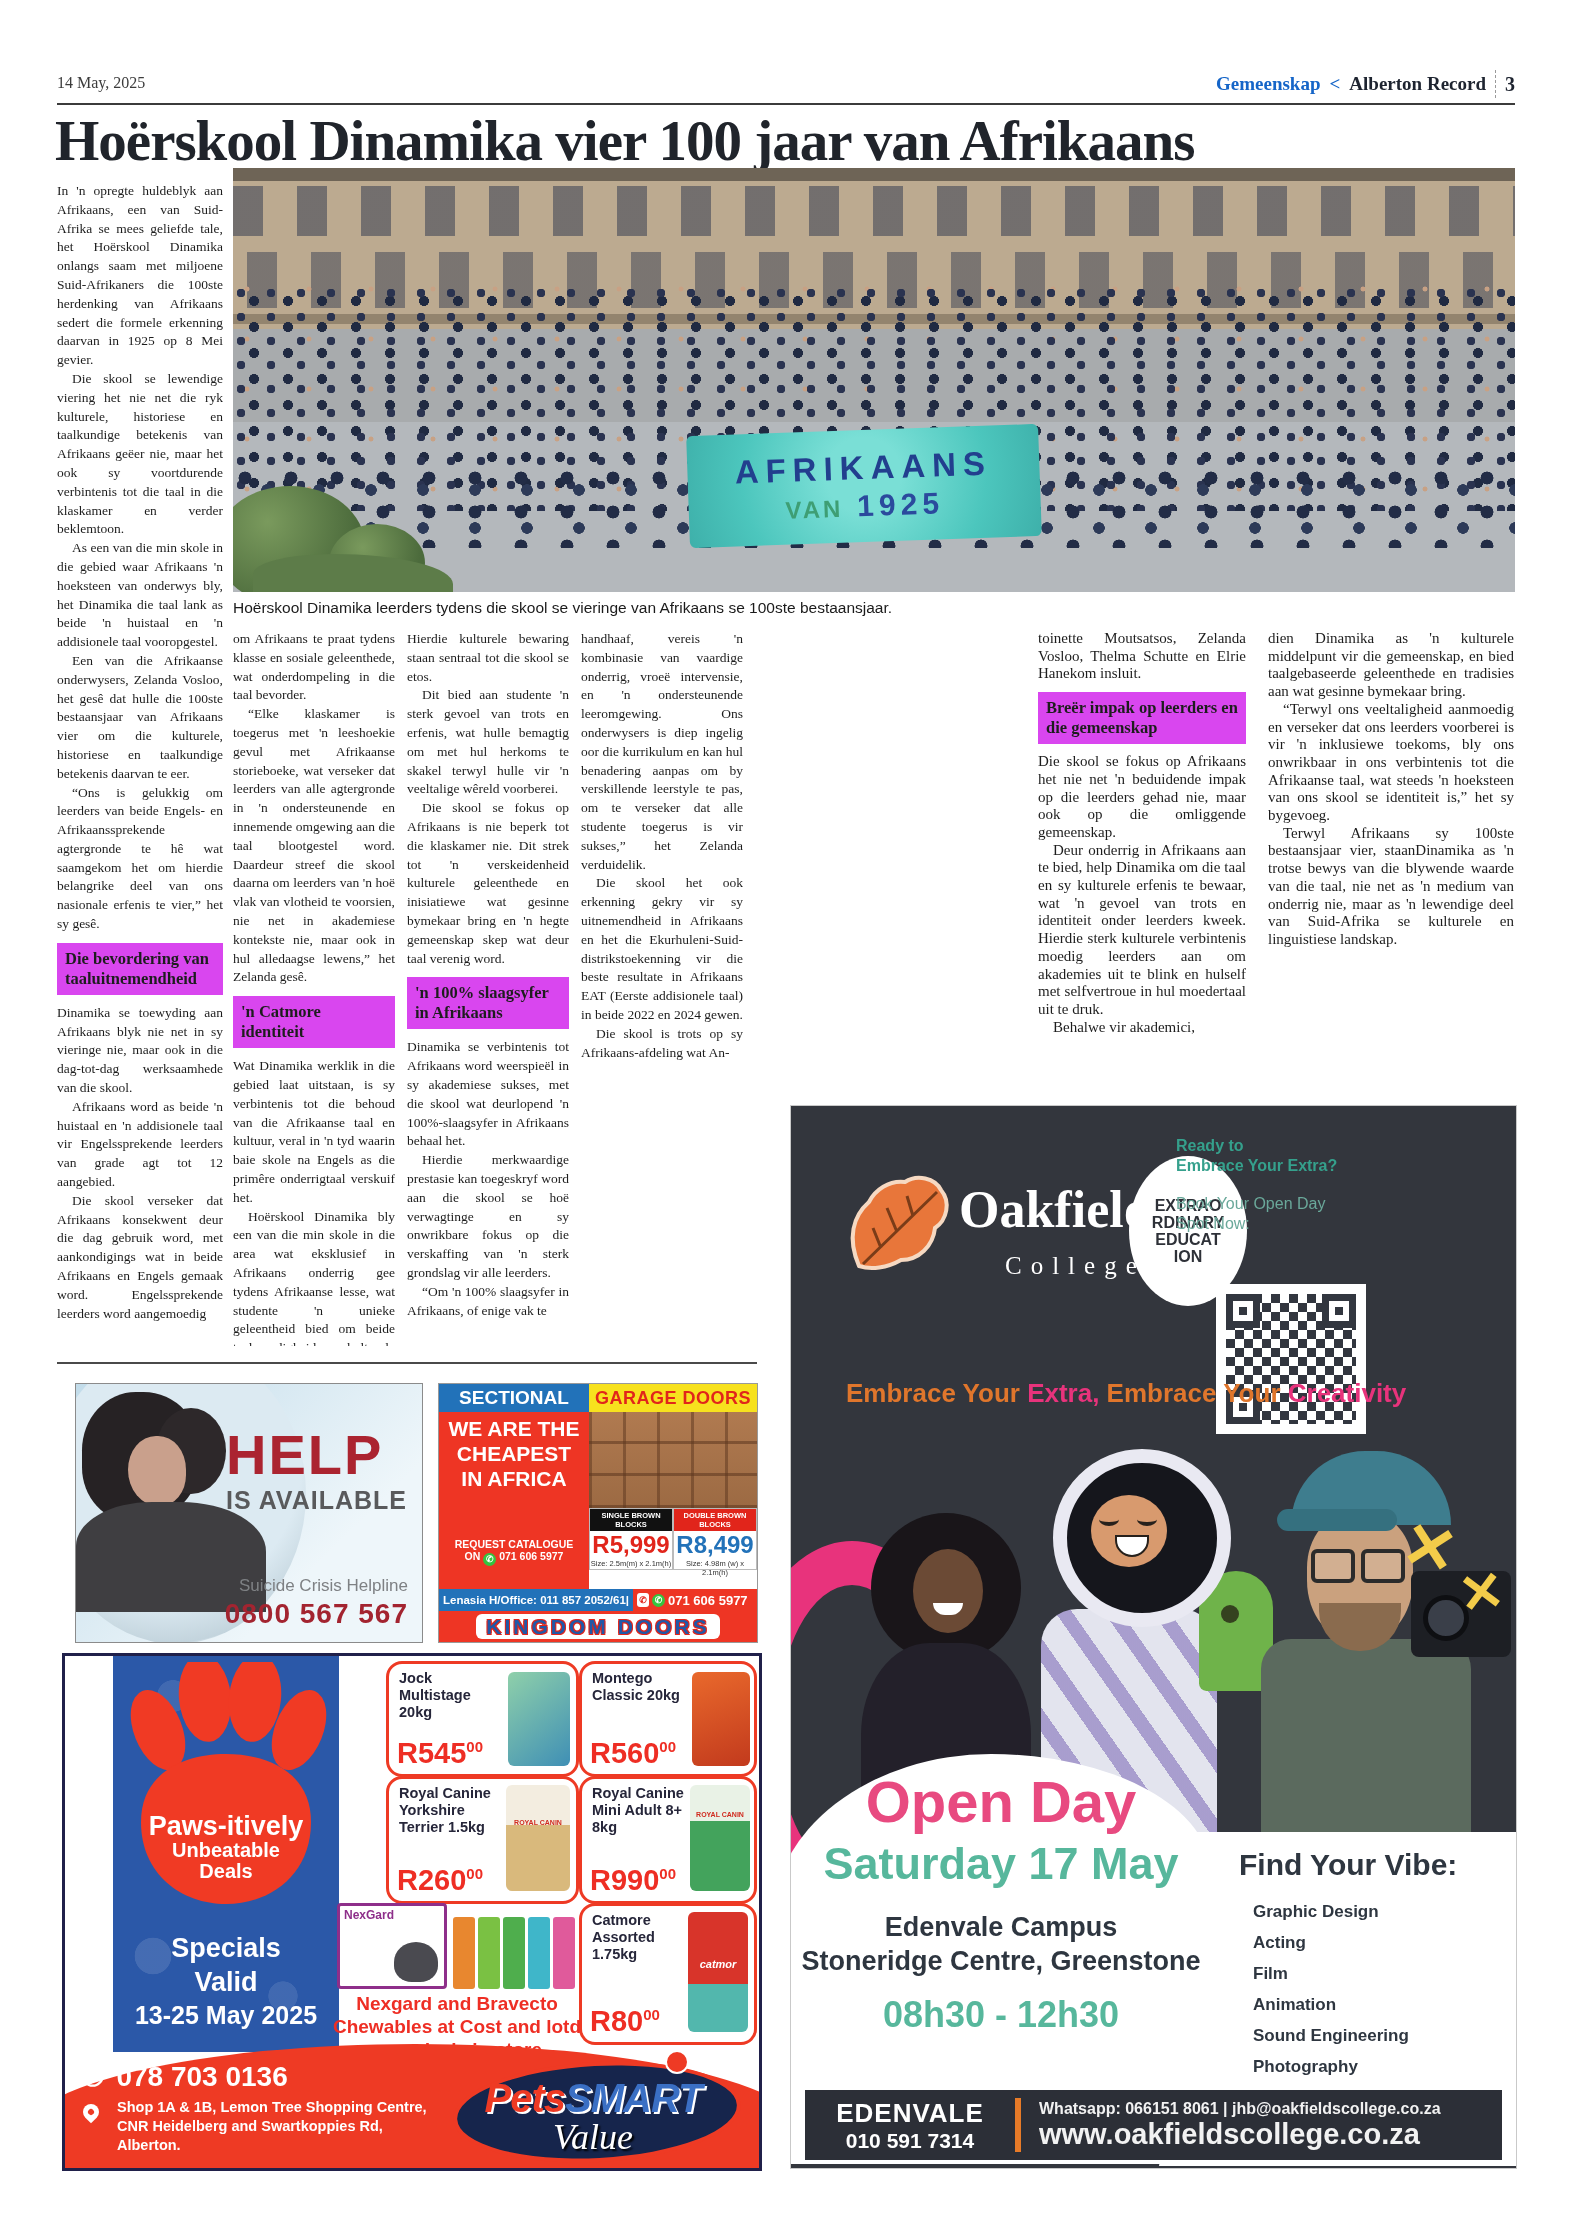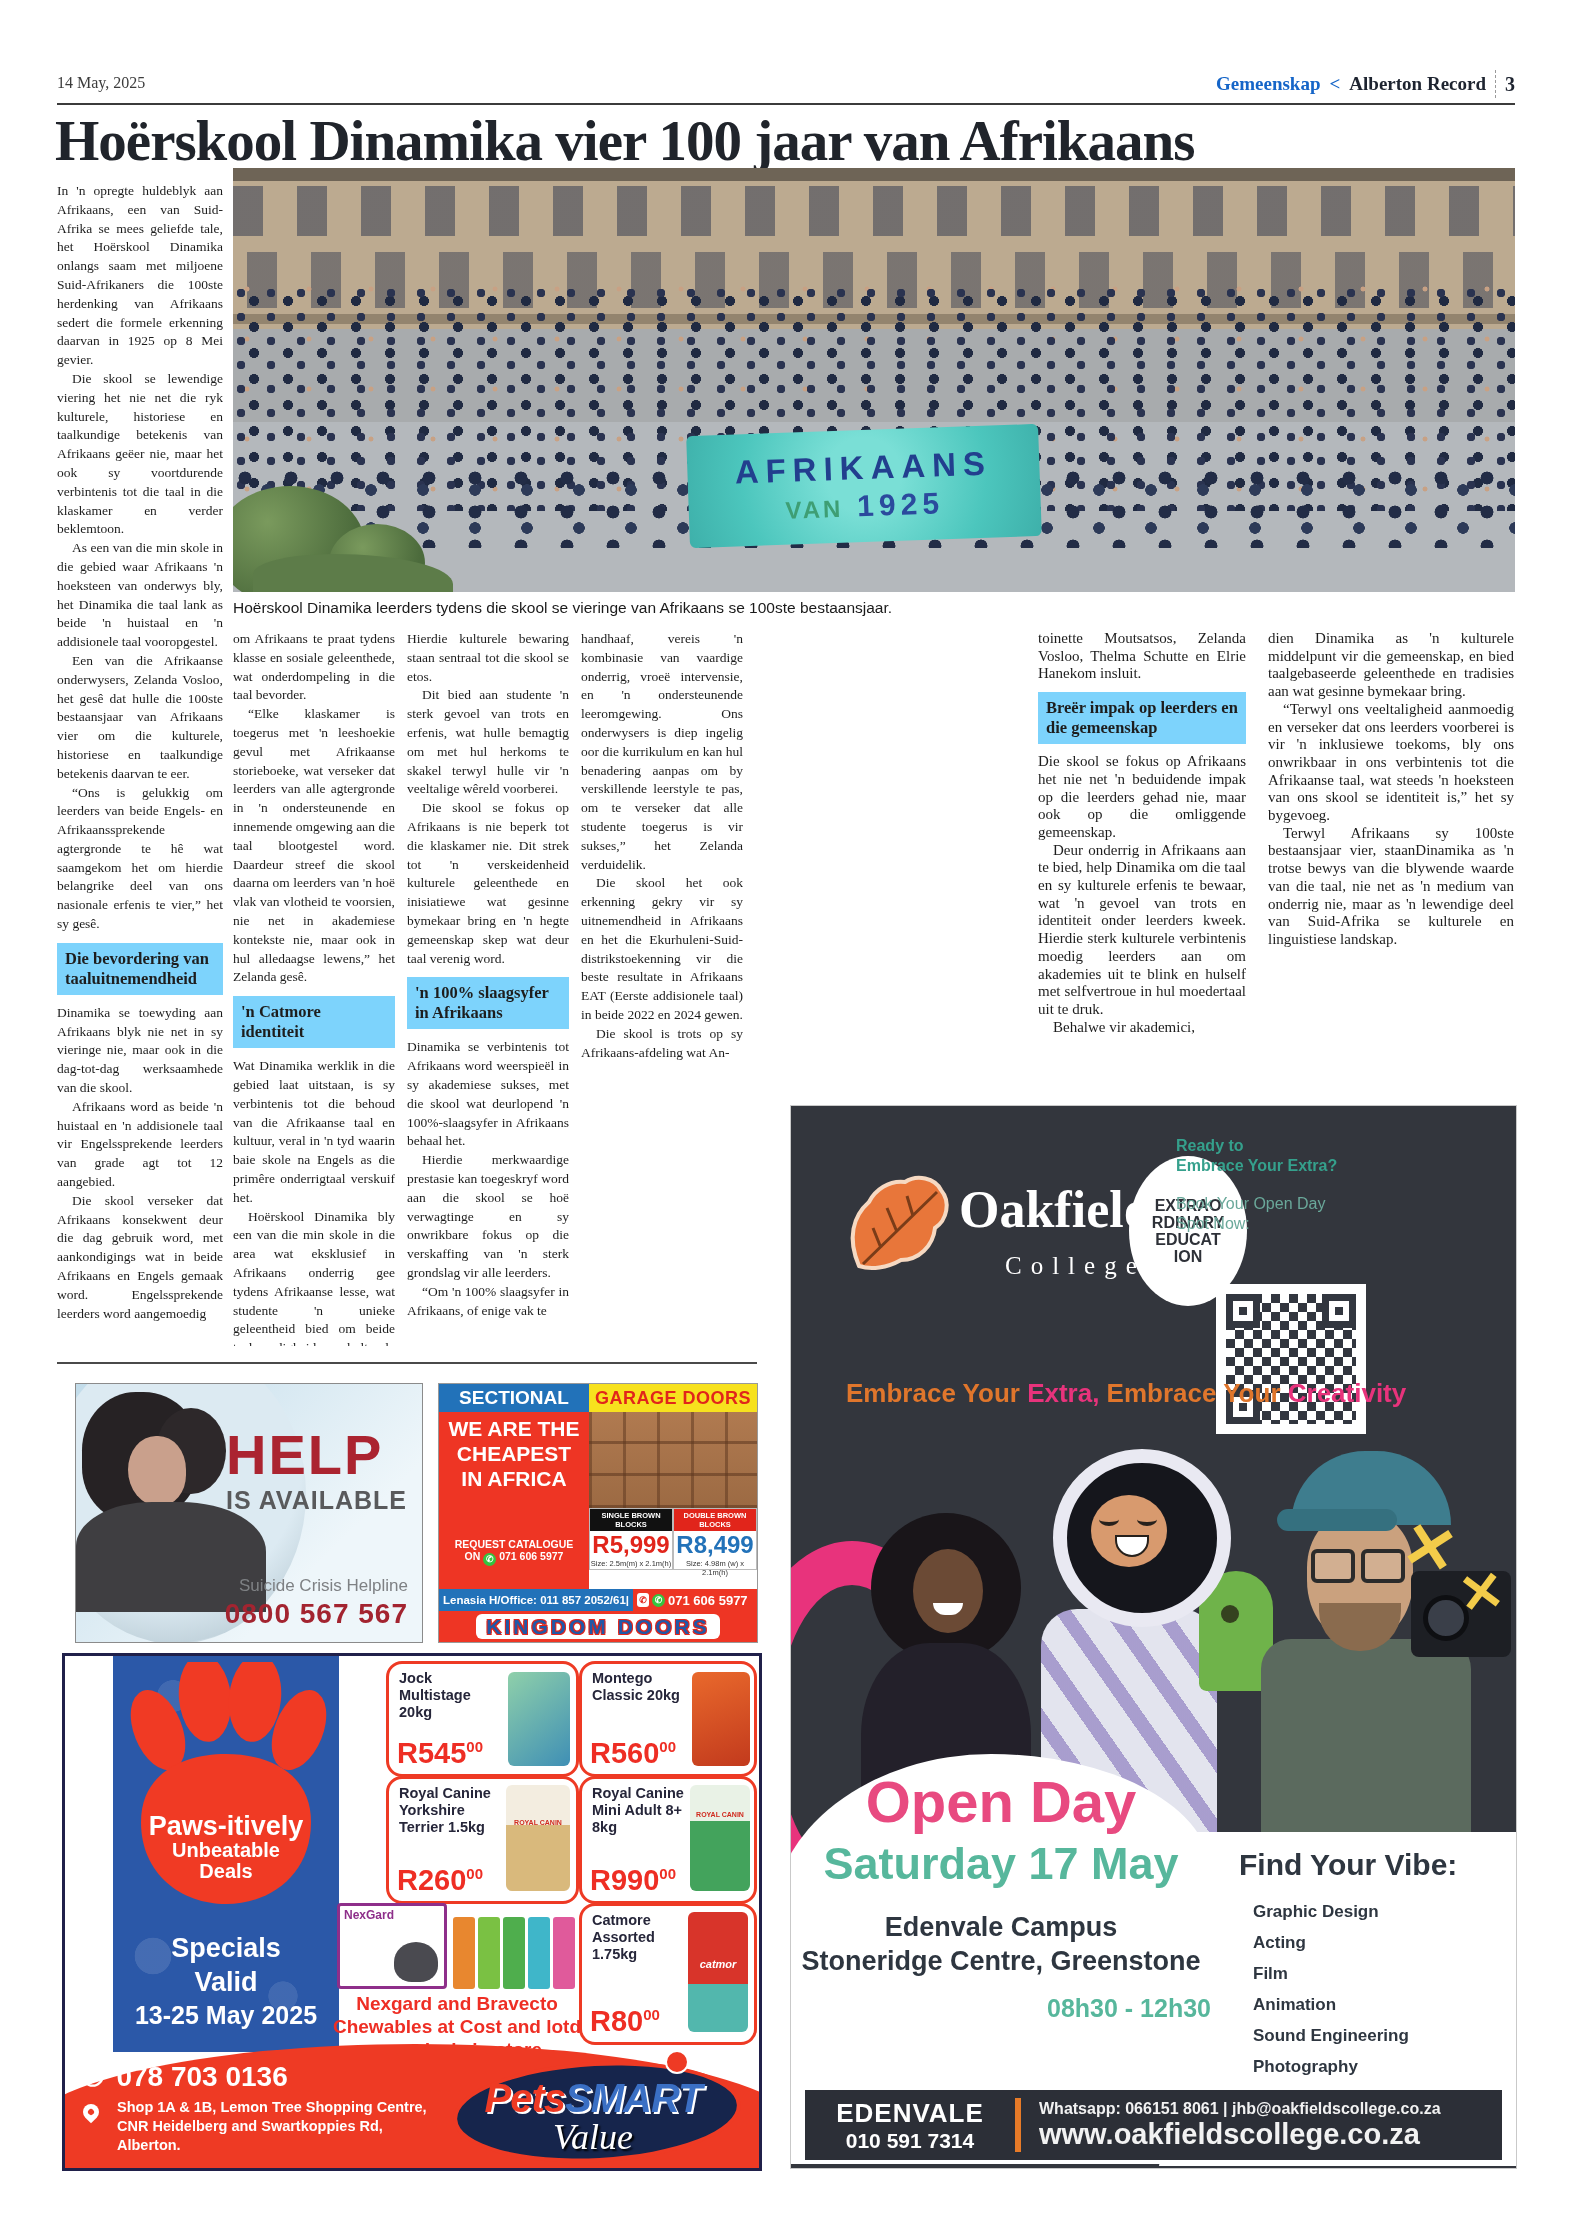--- a/index.html
+++ b/index.html
@@ -56,21 +56,21 @@
 
   .caption{left:233px;top:599px;width:1060px;font-family:"Liberation Sans",sans-serif;
            font-size:15.5px;color:#1b1b1b;}
 
   
   .col{text-align:justify;overflow:hidden;}
   .colA{font-size:13.5px;line-height:18.8px;}
   .colB{font-size:15px;line-height:17.7px;}
   .col .para{margin:0;}
   .col .para + .para{text-indent:15px;}
-  .subhead{background:#7dd3fc;font-weight:bold;font-size:16.5px;line-height:20px;
+  .subhead{background:#d946ef;font-weight:bold;font-size:16.5px;line-height:20px;
            padding:6px 8px;margin:9px 0;text-align:left;}
   .c1{left:57px;top:182px;width:166px;height:1164px;}
   .c2{left:233px;top:630px;width:162px;height:716px;}
   .c3{left:407px;top:630px;width:162px;height:716px;}
   .c4{left:581px;top:630px;width:162px;height:716px;}
   .c5{left:1038px;top:630px;width:208px;height:458px;}
   .c6{left:1268px;top:630px;width:246px;height:458px;}
   .ads-rule{left:57px;top:1362px;width:700px;height:2px;background:#4a4a4a;}
 
   
@@ -229,21 +229,21 @@
   .xx{position:absolute;font-size:64px;font-weight:bold;color:#f3cc4a;}
   .x1{left:612px;top:90px;transform:rotate(12deg);}
   .x2{left:668px;top:140px;transform:rotate(-8deg);font-size:54px;}
   .whiteblob{left:-20px;top:648px;width:440px;height:410px;background:#fff;border-radius:50% 50% 0 0/170px 120px;}
   .torn{left:368px;top:726px;width:360px;height:334px;background:#fff;
      clip-path:polygon(9% 0,100% 0,100% 100%,0 100%,2% 86%,7% 70%,3% 56%,8% 40%,4% 24%,9% 10%);}
   .od-title{left:0px;top:662px;width:420px;text-align:center;font-size:58px;font-weight:bold;color:#e84a80;}
   .od-date{left:0px;top:732px;width:420px;text-align:center;font-size:45px;font-weight:bold;color:#57b79c;}
   .od-campus{left:0px;top:806px;width:420px;text-align:center;font-size:27px;font-weight:bold;color:#2e3640;}
   .od-venue{left:0px;top:840px;width:420px;text-align:center;font-size:27px;font-weight:bold;color:#2e3640;}
-  .od-time{left:0px;top:888px;width:420px;text-align:right;font-size:25px;font-weight:bold;color:#57b79c;}
+  .od-time{left:0px;top:888px;width:420px;text-align:center;font-size:36px;font-weight:bold;color:#57b79c;}
   .vibe-t{left:448px;top:742px;font-size:30px;font-weight:bold;color:#2e3640;}
   .vibe-list{left:462px;top:796px;font-size:17px;font-weight:bold;color:#2e3640;}
   .vibe-list .list-item{margin-bottom:11px;}
   .oak-bar{left:14px;top:984px;width:697px;height:70px;background:#2c2f37;display:flex;align-items:center;}
   .ob-left{width:210px;text-align:center;color:#fff;}
   .ob-left .l1{font-size:26px;font-weight:bold;letter-spacing:1px;}
   .ob-left .l2{font-size:21px;font-weight:bold;}
   .ob-div{width:6px;height:54px;background:#e87b28;}
   .ob-right{flex:1;padding-left:18px;color:#f2f2f2;}
   .ob-right .r1{font-size:16px;font-weight:bold;}

